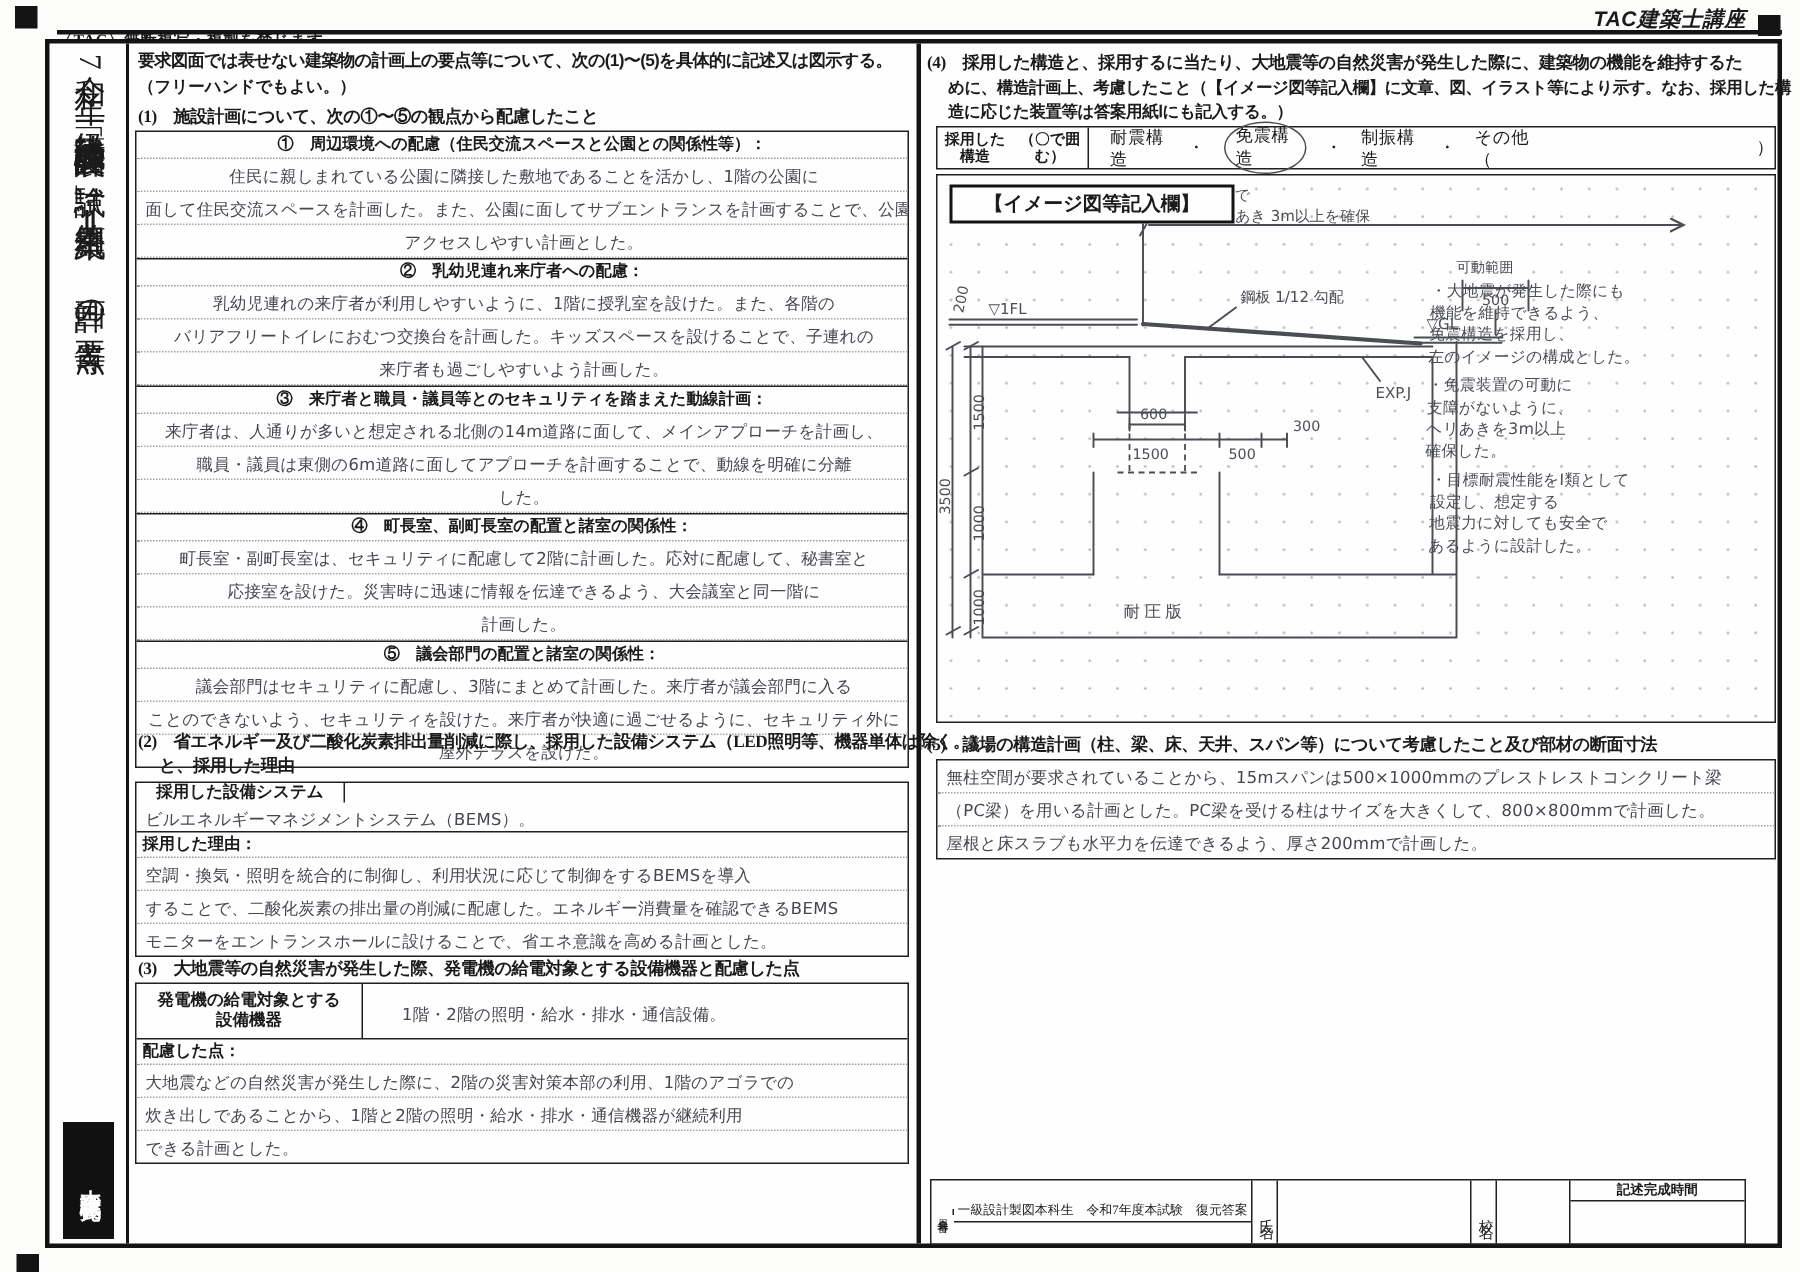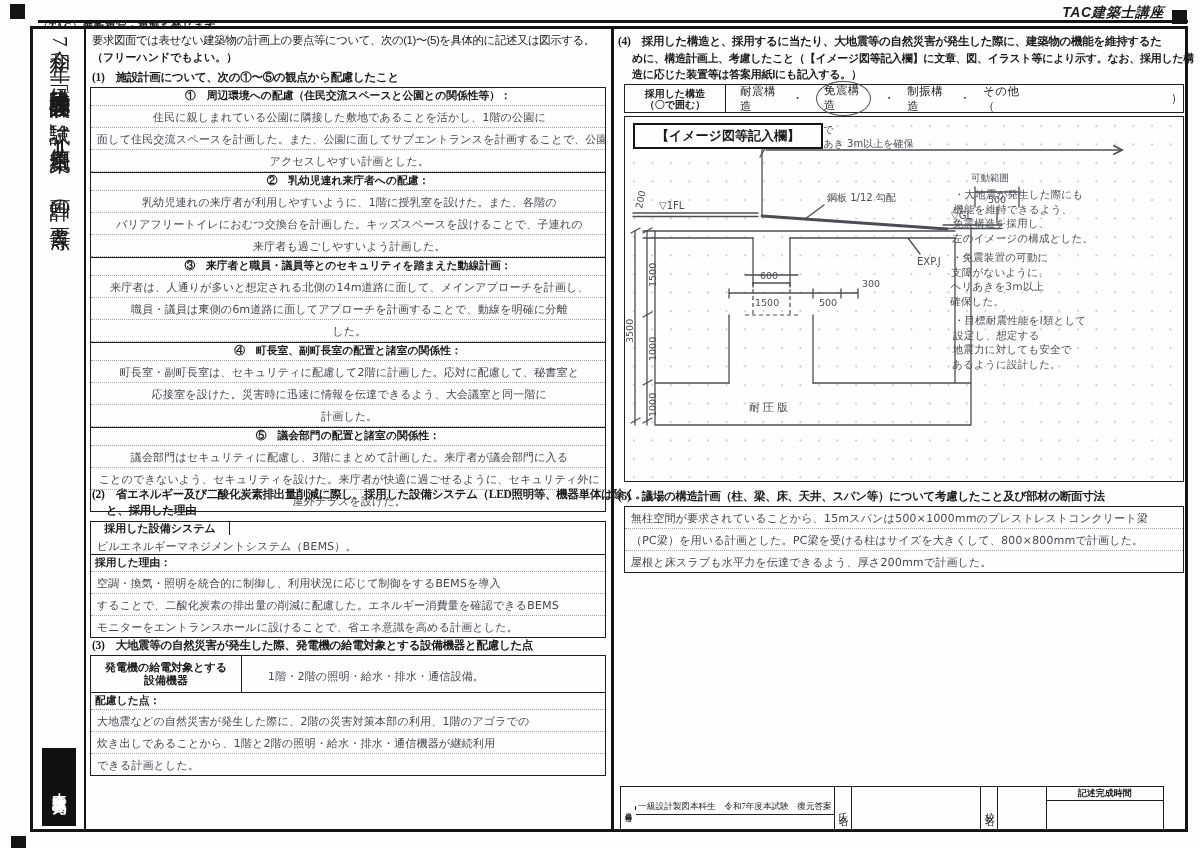--- a/index.html
+++ b/index.html
@@ -10,21 +10,21 @@
   .copy{position:absolute;left:38px;top:20px;font-size:10.5px;font-weight:700;letter-spacing:.5px;}
   .brand{position:absolute;right:36px;top:4px;font-size:14px;font-weight:bold;font-style:italic;
          font-family:"Liberation Sans",sans-serif;letter-spacing:.5px;}
   .frame{position:absolute;left:30px;top:26px;width:1158px;height:806px;border:3px solid #141414;box-sizing:border-box;background:#fefefe;}
   .vline{position:absolute;background:#141414;}
   .sidebar-title{position:absolute;left:36px;top:34px;width:48px;height:706px;
       writing-mode:vertical-rl;font-size:21px;letter-spacing:1px;font-weight:500;text-align:left;line-height:48px;}
   .badge{position:absolute;left:42px;top:748px;width:34px;height:78px;background:#111;color:#fff;
       writing-mode:vertical-rl;font-size:14px;letter-spacing:2px;display:flex;align-items:center;justify-content:center;font-weight:600;}
   .h-sans{font-family:"Liberation Sans",sans-serif;}
-  .intro1{position:absolute;left:92px;top:33px;width:514px;font-size:11.5px;font-weight:normal;letter-spacing:-.5px;white-space:nowrap;}
+  .intro1{position:absolute;left:92px;top:33px;width:514px;font-size:11.5px;font-weight:bold;letter-spacing:-.5px;white-space:nowrap;}
   .intro2{position:absolute;left:92px;top:50px;font-size:11px;font-weight:bold;}
   .qhead{position:absolute;font-size:11.5px;font-weight:bold;letter-spacing:-.3px;white-space:nowrap;}
   .box{position:absolute;border:1.5px solid #1f1f1f;box-sizing:border-box;background:#fefefe;}
   .sec{border-top:1.2px solid #1f1f1f;}
   .sec.first{border-top:none;}
   .sec-label{height:16px;font-size:10.8px;font-weight:600;padding:1px 4px 0 4px;border-bottom:1px dotted #9a9a9a;white-space:nowrap;overflow:hidden;}
   .hw-row{height:21px;border-bottom:1px dotted #a5a5a5;overflow:hidden;white-space:nowrap;}
   .hw-row.last{border-bottom:none;}
   .hw{font-family:"DejaVu Sans",sans-serif;color:#45474f;font-size:11px;letter-spacing:.2px;
       padding:4px 3px 0 6px;transform:skewX(-2deg);transform-origin:left;}
@@ -185,21 +185,21 @@
     <div class="hw-row last">
         <div class="hw">できる計画とした。</div>
       </div>
   </div>
 
   <div class="qhead" style="left:618px;top:34px;">(4)　採用した構造と、採用するに当たり、大地震等の自然災害が発生した際に、建築物の機能を維持するた</div>
   <div class="qhead" style="left:632px;top:51px;font-size:11px;">めに、構造計画上、考慮したこと（【イメージ図等記入欄】に文章、図、イラスト等により示す。なお、採用した構</div>
   <div class="qhead" style="left:632px;top:67px;font-size:11px;">造に応じた装置等は答案用紙Ⅰにも記入する。）</div>
 
   <div class="box" style="left:624px;top:84px;width:560px;height:29px;display:flex;">
-    <div class="cell-l" style="width:100px;flex-direction:column;font-size:10px;line-height:11px;">
+    <div class="cell-l" style="width:100px;flex-direction:row;font-size:10px;line-height:11px;">
       <span>採用した構造</span>
       <span>（〇で囲む）</span>
     </div>
     <div class="cell-r opt" style="padding-left:14px;gap:12px;justify-content:space-between;">
       <span>耐震構造</span>
       <span>・</span>
       <span class="circled">免震構造</span>
       <span>・</span>
       <span>制振構造</span>
       <span>・</span>

